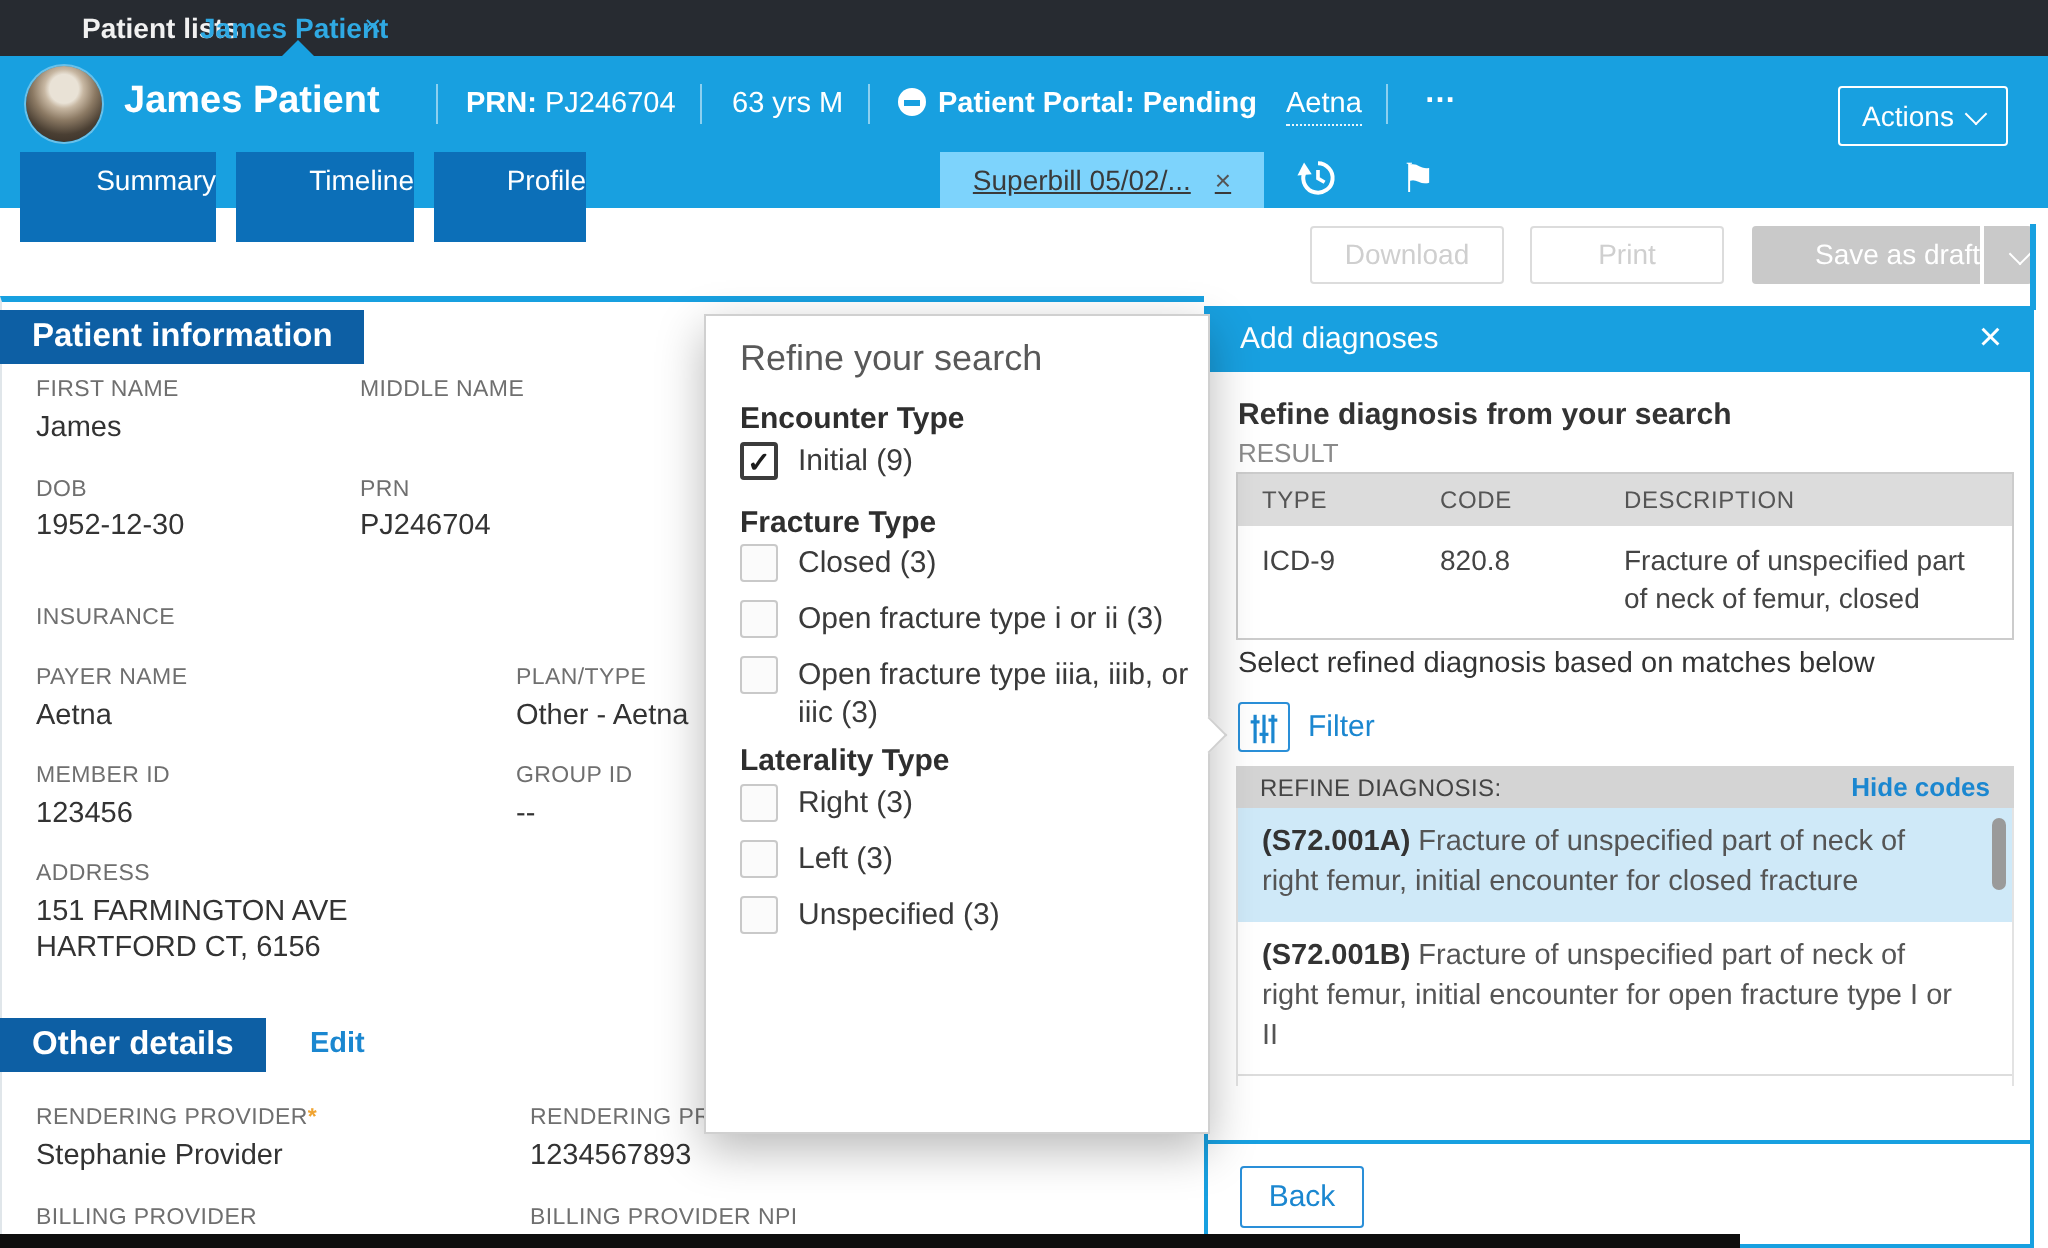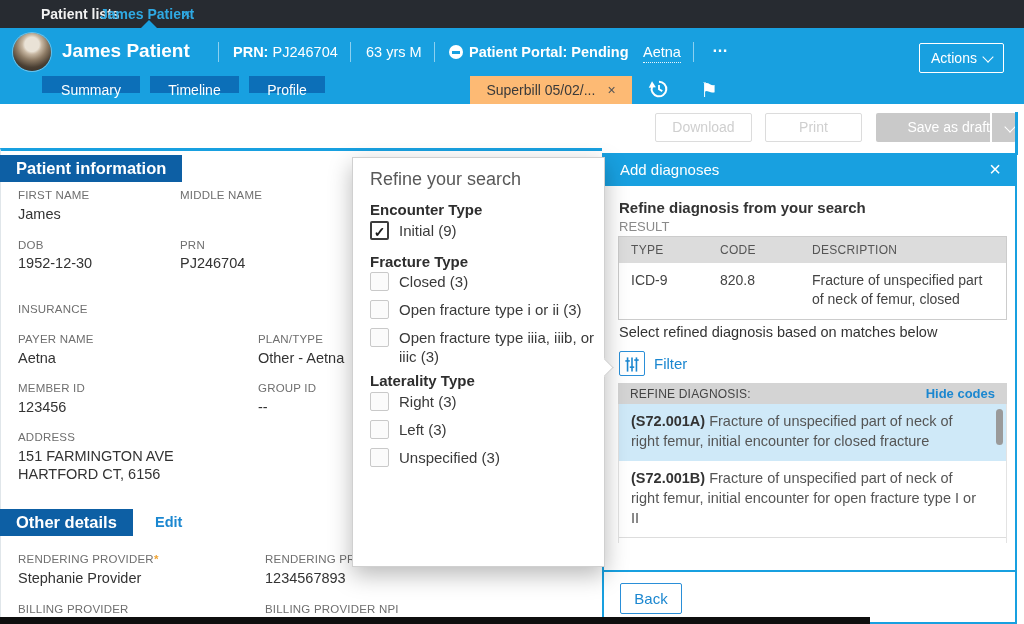--- a/index.html
+++ b/index.html
@@ -28,23 +28,23 @@
   .minus-circle::after { content:""; position:absolute; left:3px; top:6px; width:8px; height:2.5px; background:#18a0e0; }
   .dotted-u { border-bottom:1px dotted rgba(255,255,255,.9); padding-bottom:2px; }
   .more-dots { font-weight:bold; letter-spacing:2px; font-size:16px; }
   .actions-btn { position:absolute; left:919px; top:15px; width:85px; height:30px; border:1px solid #fff; border-radius:2px;
                  color:#fff; font-size:14px; text-align:center; line-height:28px; cursor:pointer; }
   .chev { display:inline-block; width:8px; height:8px; border-right:1.6px solid #fff; border-bottom:1.6px solid #fff;
           transform:rotate(45deg); vertical-align:2px; margin-left:7px; }
 
   
   .tabrow { position:absolute; left:0; top:76px; width:1024px; height:28px; background:#18a0e0; }
-  .ntab { position:absolute; top:0; height:17px; background:#0c6fb8; color:#fff; font-size:14px;
-          text-align:center; line-height:28px; cursor:pointer;margin-left:32px; }
-  .ntab-active { position:absolute; top:0; height:28px; background:#fdba74; color:#3a3a3a; font-size:14px; line-height:28px; cursor:pointer; }
+  .ntab { position:absolute; top:0; height:45px; background:#0c6fb8; color:#fff; font-size:14px;
+          text-align:right; line-height:28px; cursor:pointer; }
+  .ntab-active { position:absolute; top:0; height:28px; background:#7dd3fc; color:#3a3a3a; font-size:14px; line-height:28px; cursor:pointer;text-decoration:underline; }
   .tab-x { color:#fff; margin-left:12px; font-size:14px; }
   .tab-x-dark { color:#555; margin-left:12px; font-size:14px; }
   .icon-btn { position:absolute; top:2px; width:26px; height:24px; text-align:center; cursor:pointer; }
   .flag-glyph { color:#fff; font-size:20px; line-height:24px; }
 
   
   .toolbar-btn { position:absolute; top:113px; height:29px; border:1px solid #dcdcdc; border-radius:2px; background:#fff;
                  color:#cfcfcf; font-size:14px; text-align:center; line-height:27px; cursor:pointer; }
   .save-btn { position:absolute; top:113px; height:29px; background:#c9c9c9; color:#fff; font-size:14px;
               text-align:right; line-height:29px; border-radius:2px 0 0 2px; cursor:pointer; }

